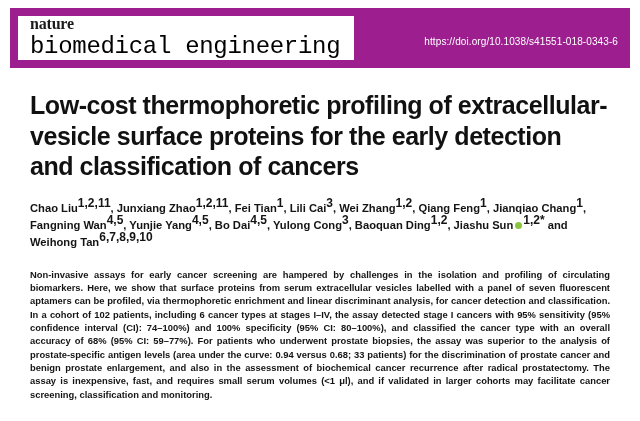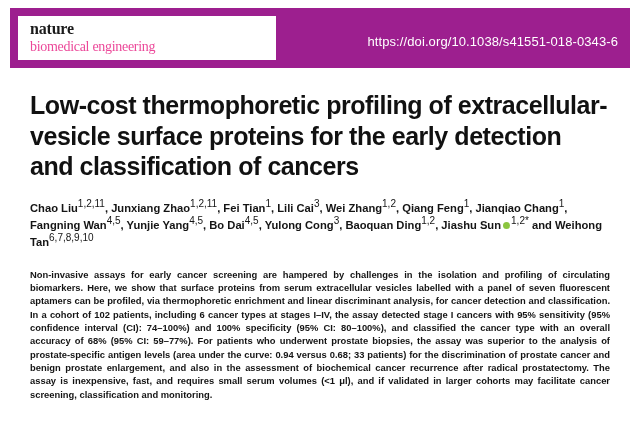--- a/index.html
+++ b/index.html
@@ -39,23 +39,23 @@
   }
   .journal-logo .nature {
     font-family: "Liberation Serif", serif;
     font-size: 16px;
     font-weight: bold;
     color: #1a1a1a;
     line-height: 1.05;
     letter-spacing: -0.2px;
   }
   .journal-logo .series {
-    font-family: Liberation Serif, serif;
-    font-size: 14px;
-    color: #ec4899;
+    font-family: Liberation Mono, monospace;
+    font-size: 24px;
+    color: #000000;
     line-height: 1.1;
     letter-spacing: -0.3px;
     margin-top: 1px;
   }
   .header-right {
     flex: 1;
     display: flex;
     flex-direction: column;
     align-items: flex-end;
     justify-content: center;
@@ -63,21 +63,21 @@
   }
   .articles-word {
     color: #ffffff;
     font-size: 27px;
     font-weight: bold;
     letter-spacing: 1.2px;
     line-height: 1;
   }
   .doi-line {
     color: #ffffff;
-    font-size: 13px;
+    font-size: 10px;
     margin-top: 7px;
     letter-spacing: 0.1px;
     margin-left: 44px;
   }
   
   .content {
     padding: 22px 30px 0 30px;
   }
   .title {
     font-size: 25px;
@@ -90,22 +90,22 @@
   }
   .authors {
     font-size: 11.2px;
     font-weight: bold;
     color: #141414;
     line-height: 1.55;
     margin: 0 0 16px 0;
     max-width: 572px;
   }
   .authors sup {
-    font-size: 10px;
-    font-weight: normal;
+    font-size: 12px;
+    font-weight: bold;
     vertical-align: super;
     line-height: 0;
   }
   .orcid {
     display: inline-block;
     width: 7px;
     height: 7px;
     border-radius: 50%;
     background: #8bc53f;
     margin: 0 1px 0 2px;

